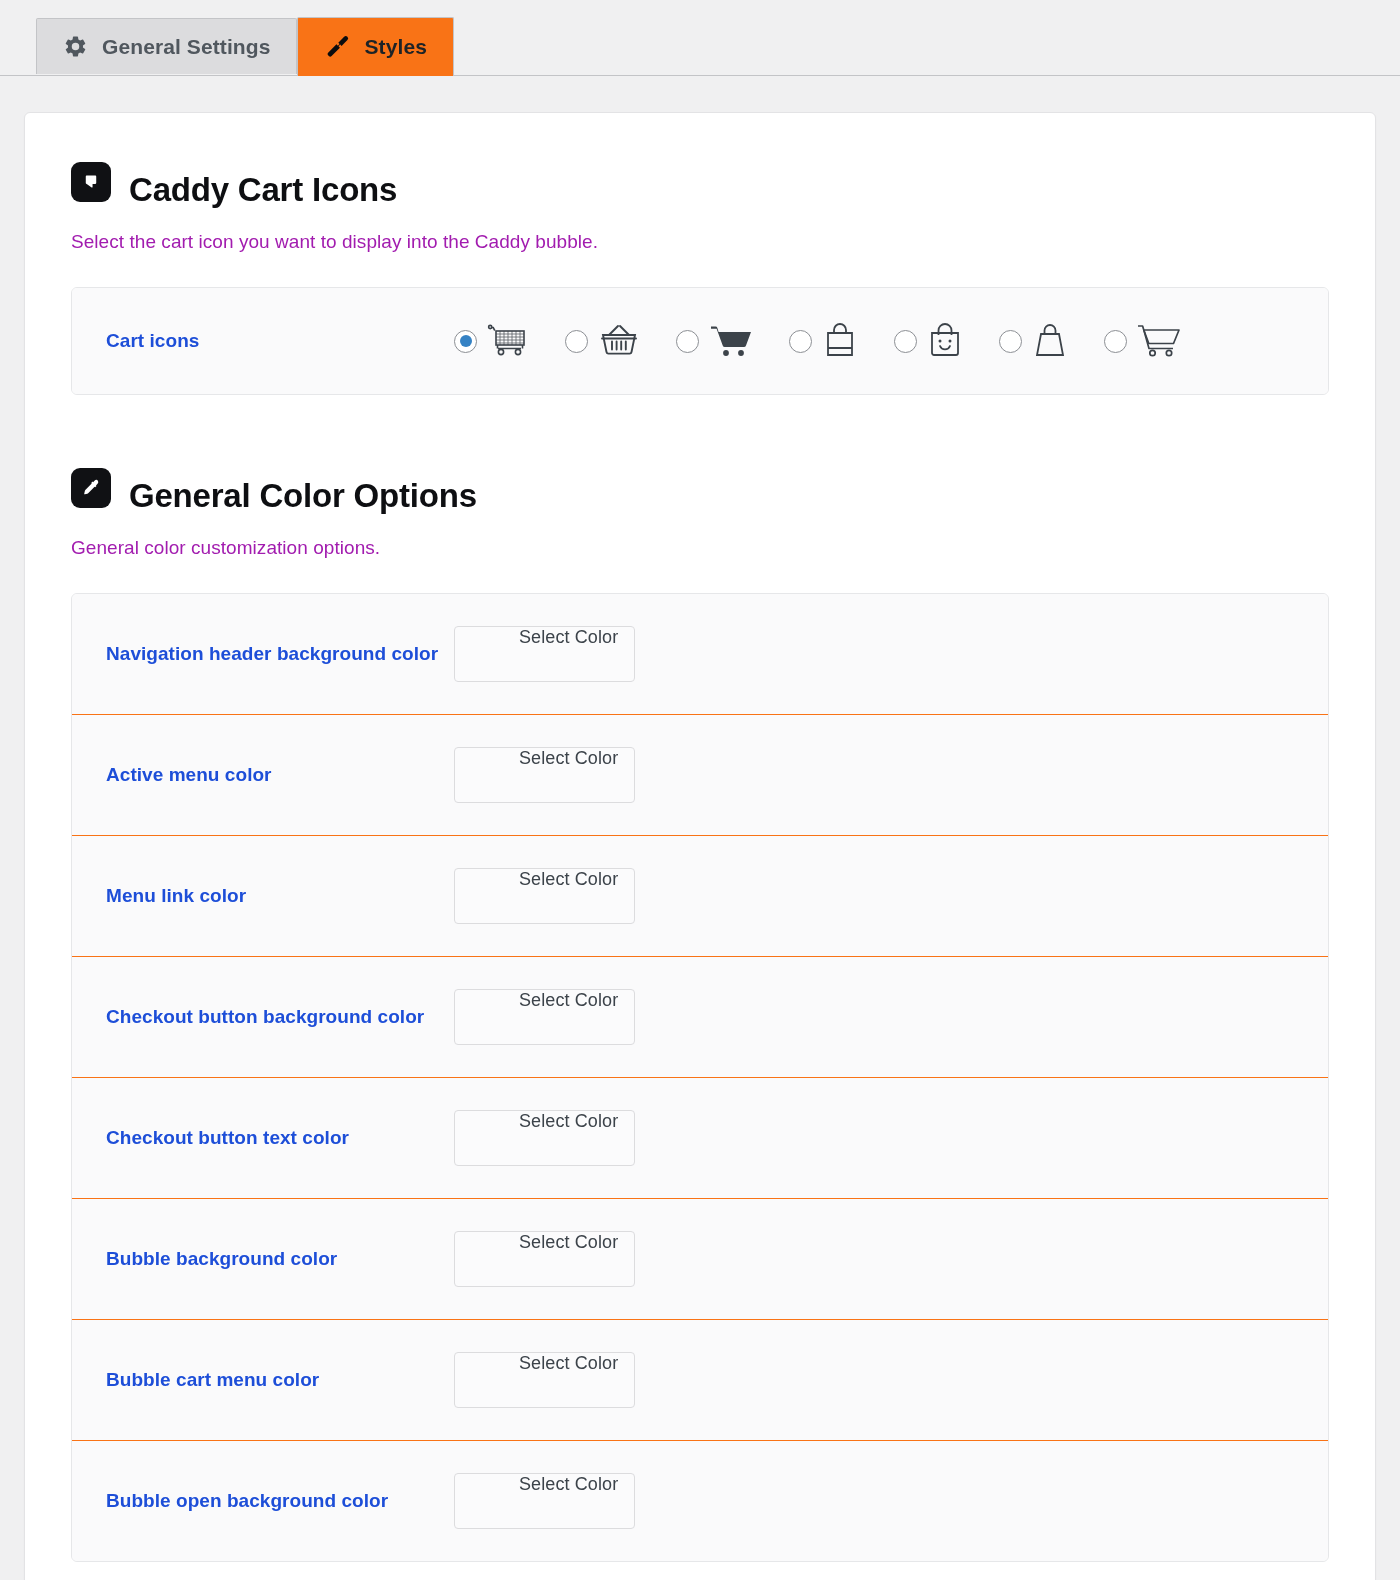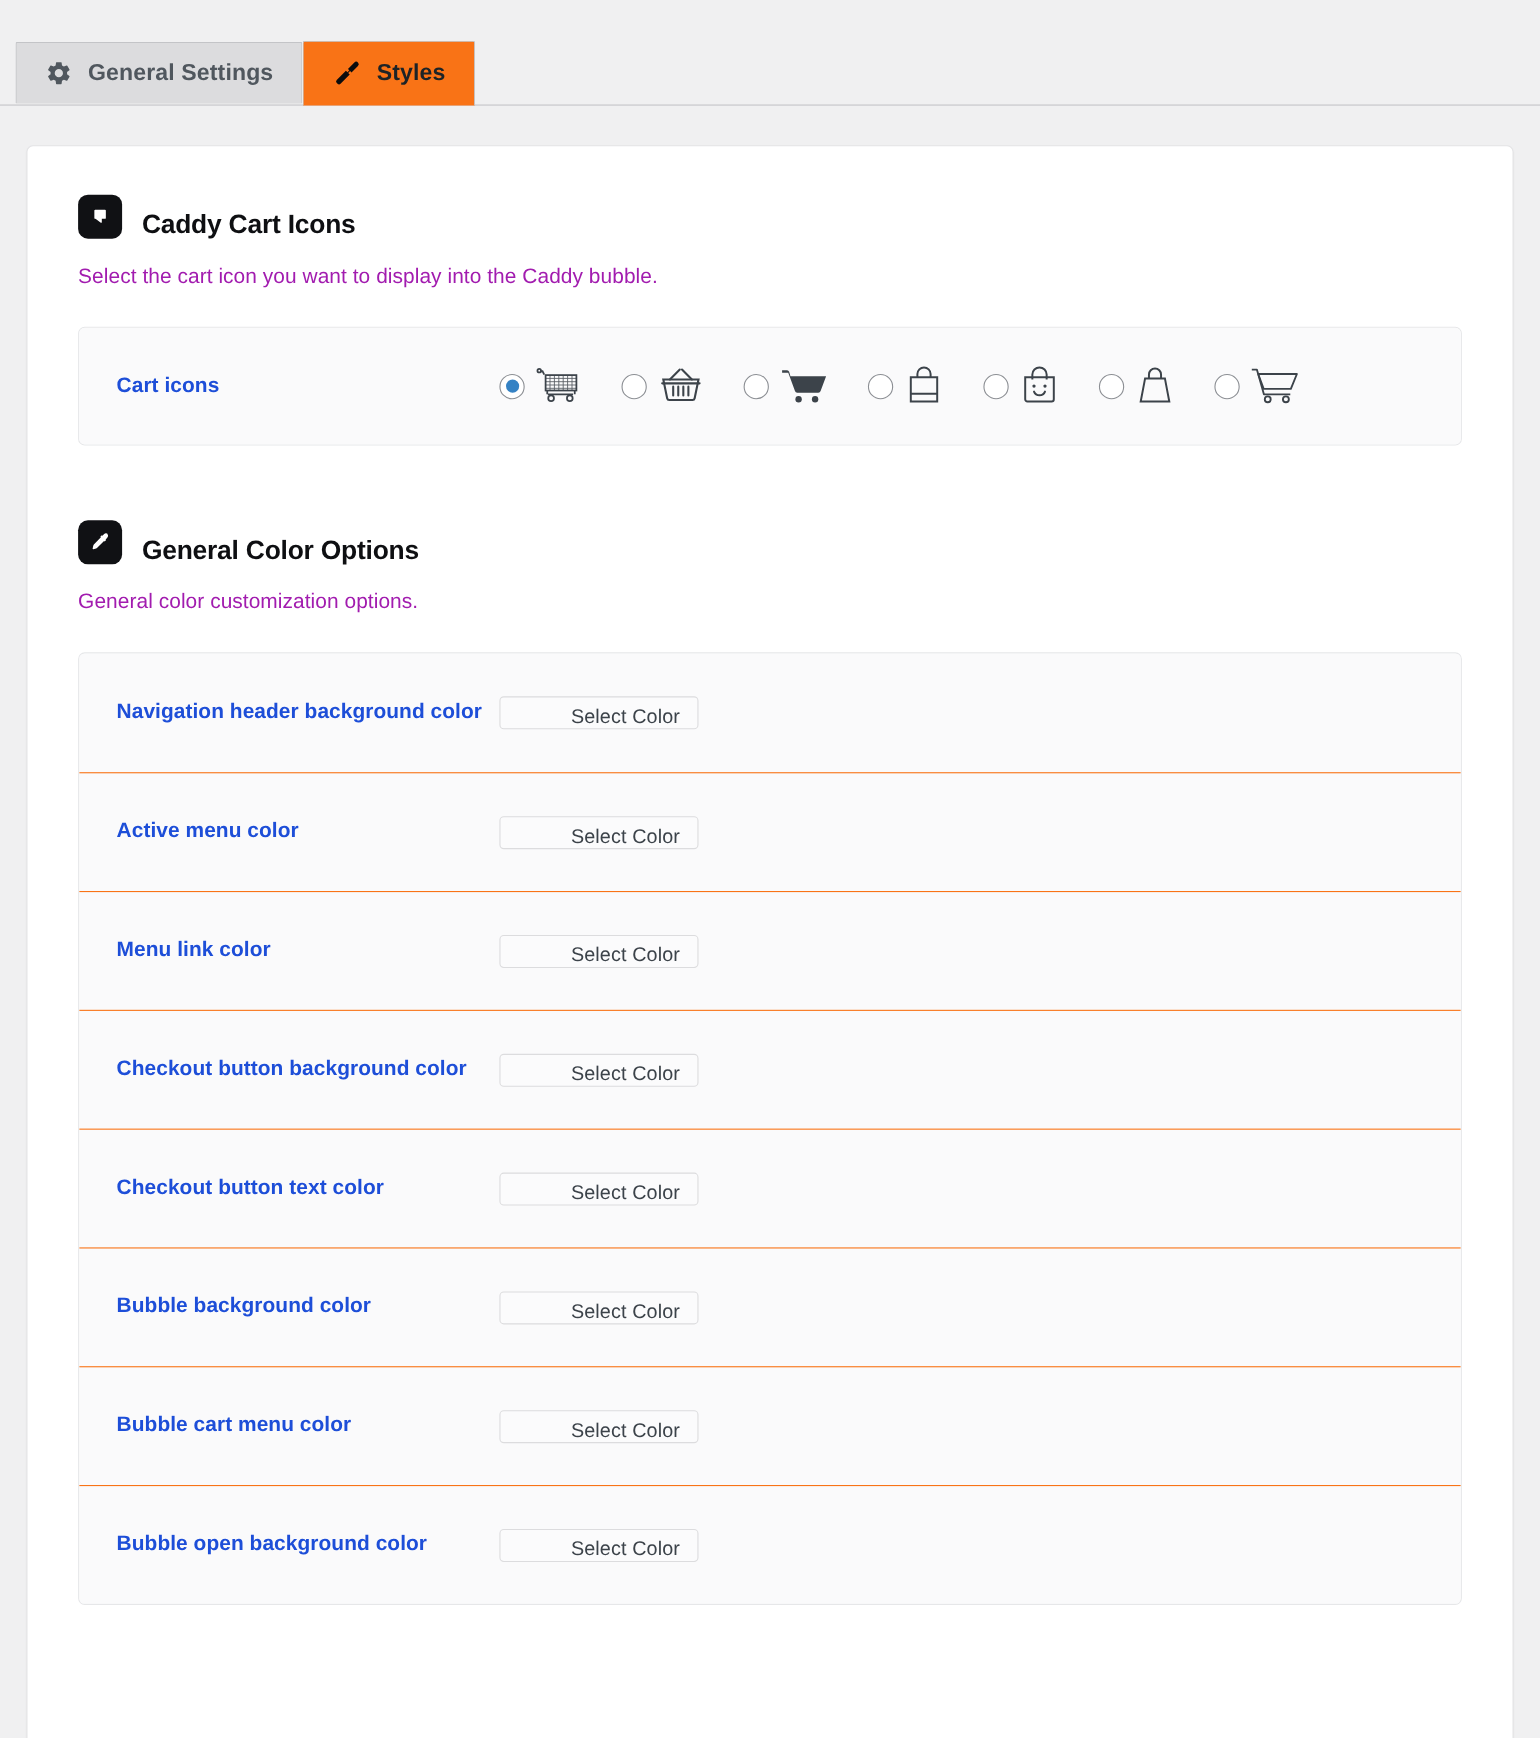--- a/index.html
+++ b/index.html
@@ -12,26 +12,26 @@
 
   body {
     background: #f0f0f1;
     font-family: "Liberation Sans", sans-serif;
     -webkit-font-smoothing: antialiased;
   }
 
   
   .tabbar {
     position: relative;
-    height: 96px;
+    height: 76px;
     background: #f0f0f1;
     border-bottom: 1px solid #c3c4c7;
     display: flex;
     align-items: flex-end;
-    padding-left: 14px;
+    padding-left: 36px;
   }
 
   .tab {
     display: flex;
     align-items: center;
     gap: 14px;
     height: 56px;
     padding: 0 26px;
     border: 1px solid #c3c4c7;
     border-bottom: none;
@@ -84,21 +84,21 @@
     background: #101114;
     border-radius: 9px;
     display: flex;
     align-items: center;
     justify-content: center;
     flex: 0 0 auto;
   }
   .sec-icon svg { display: block; }
 
   .sec-title {
-    font-size: 24px;
+    font-size: 33px;
     font-weight: bold;
     color: #0e0f12;
     letter-spacing: -0.2px;
     margin-top: 16px;
   }
 
   .sec-desc {
     margin-top: 22px;
     font-size: 19px;
     color: #a21caf;
@@ -172,22 +172,22 @@
     border-radius: 50%;
     background: #3582c4;
   }
 
   .cart-glyph { display: flex; align-items: center; justify-content: center; }
   .cart-glyph svg { display: block; }
 
   
   .color-btn {
     display: inline-flex;
-    align-items: flex-end;
-    height: 30px;
+    align-items: flex-start;
+    height: 56px;
     border: 1px solid #dcdcde;
     border-radius: 4px;
     background: #fbfbfc;
     cursor: pointer;
     overflow: hidden;
   }
 
   .color-swatch {
     width: 48px;
     background: #ffffff;

